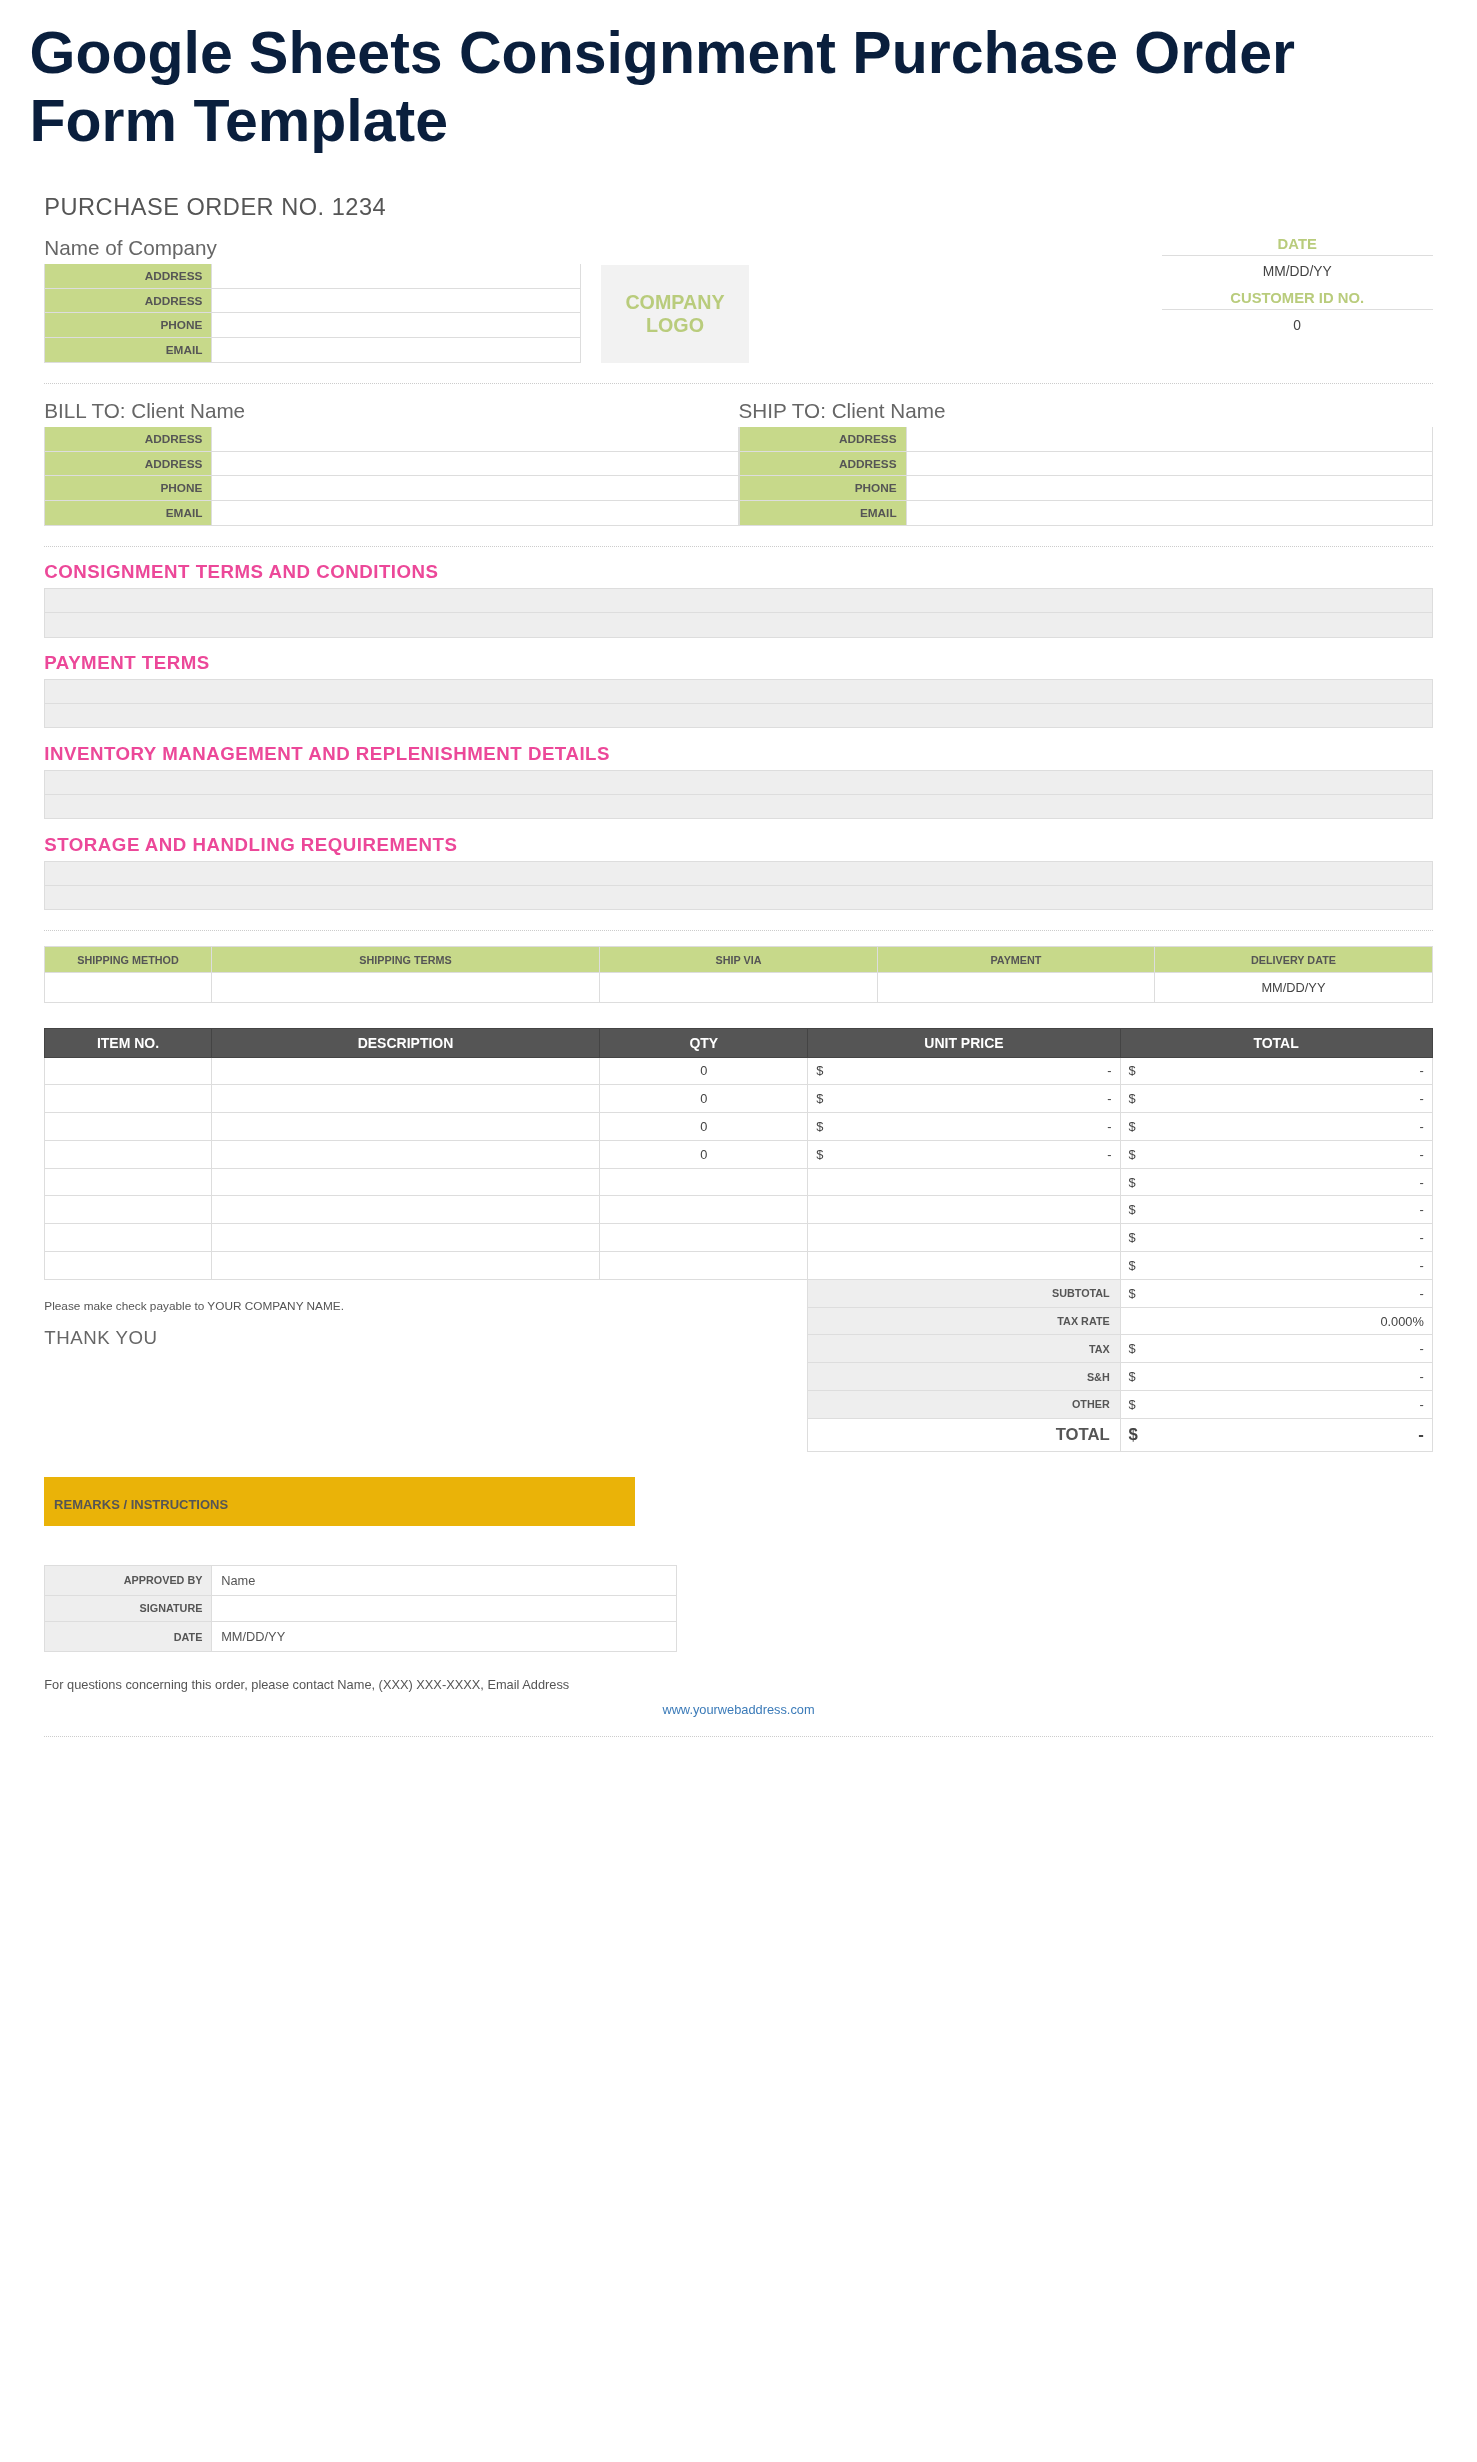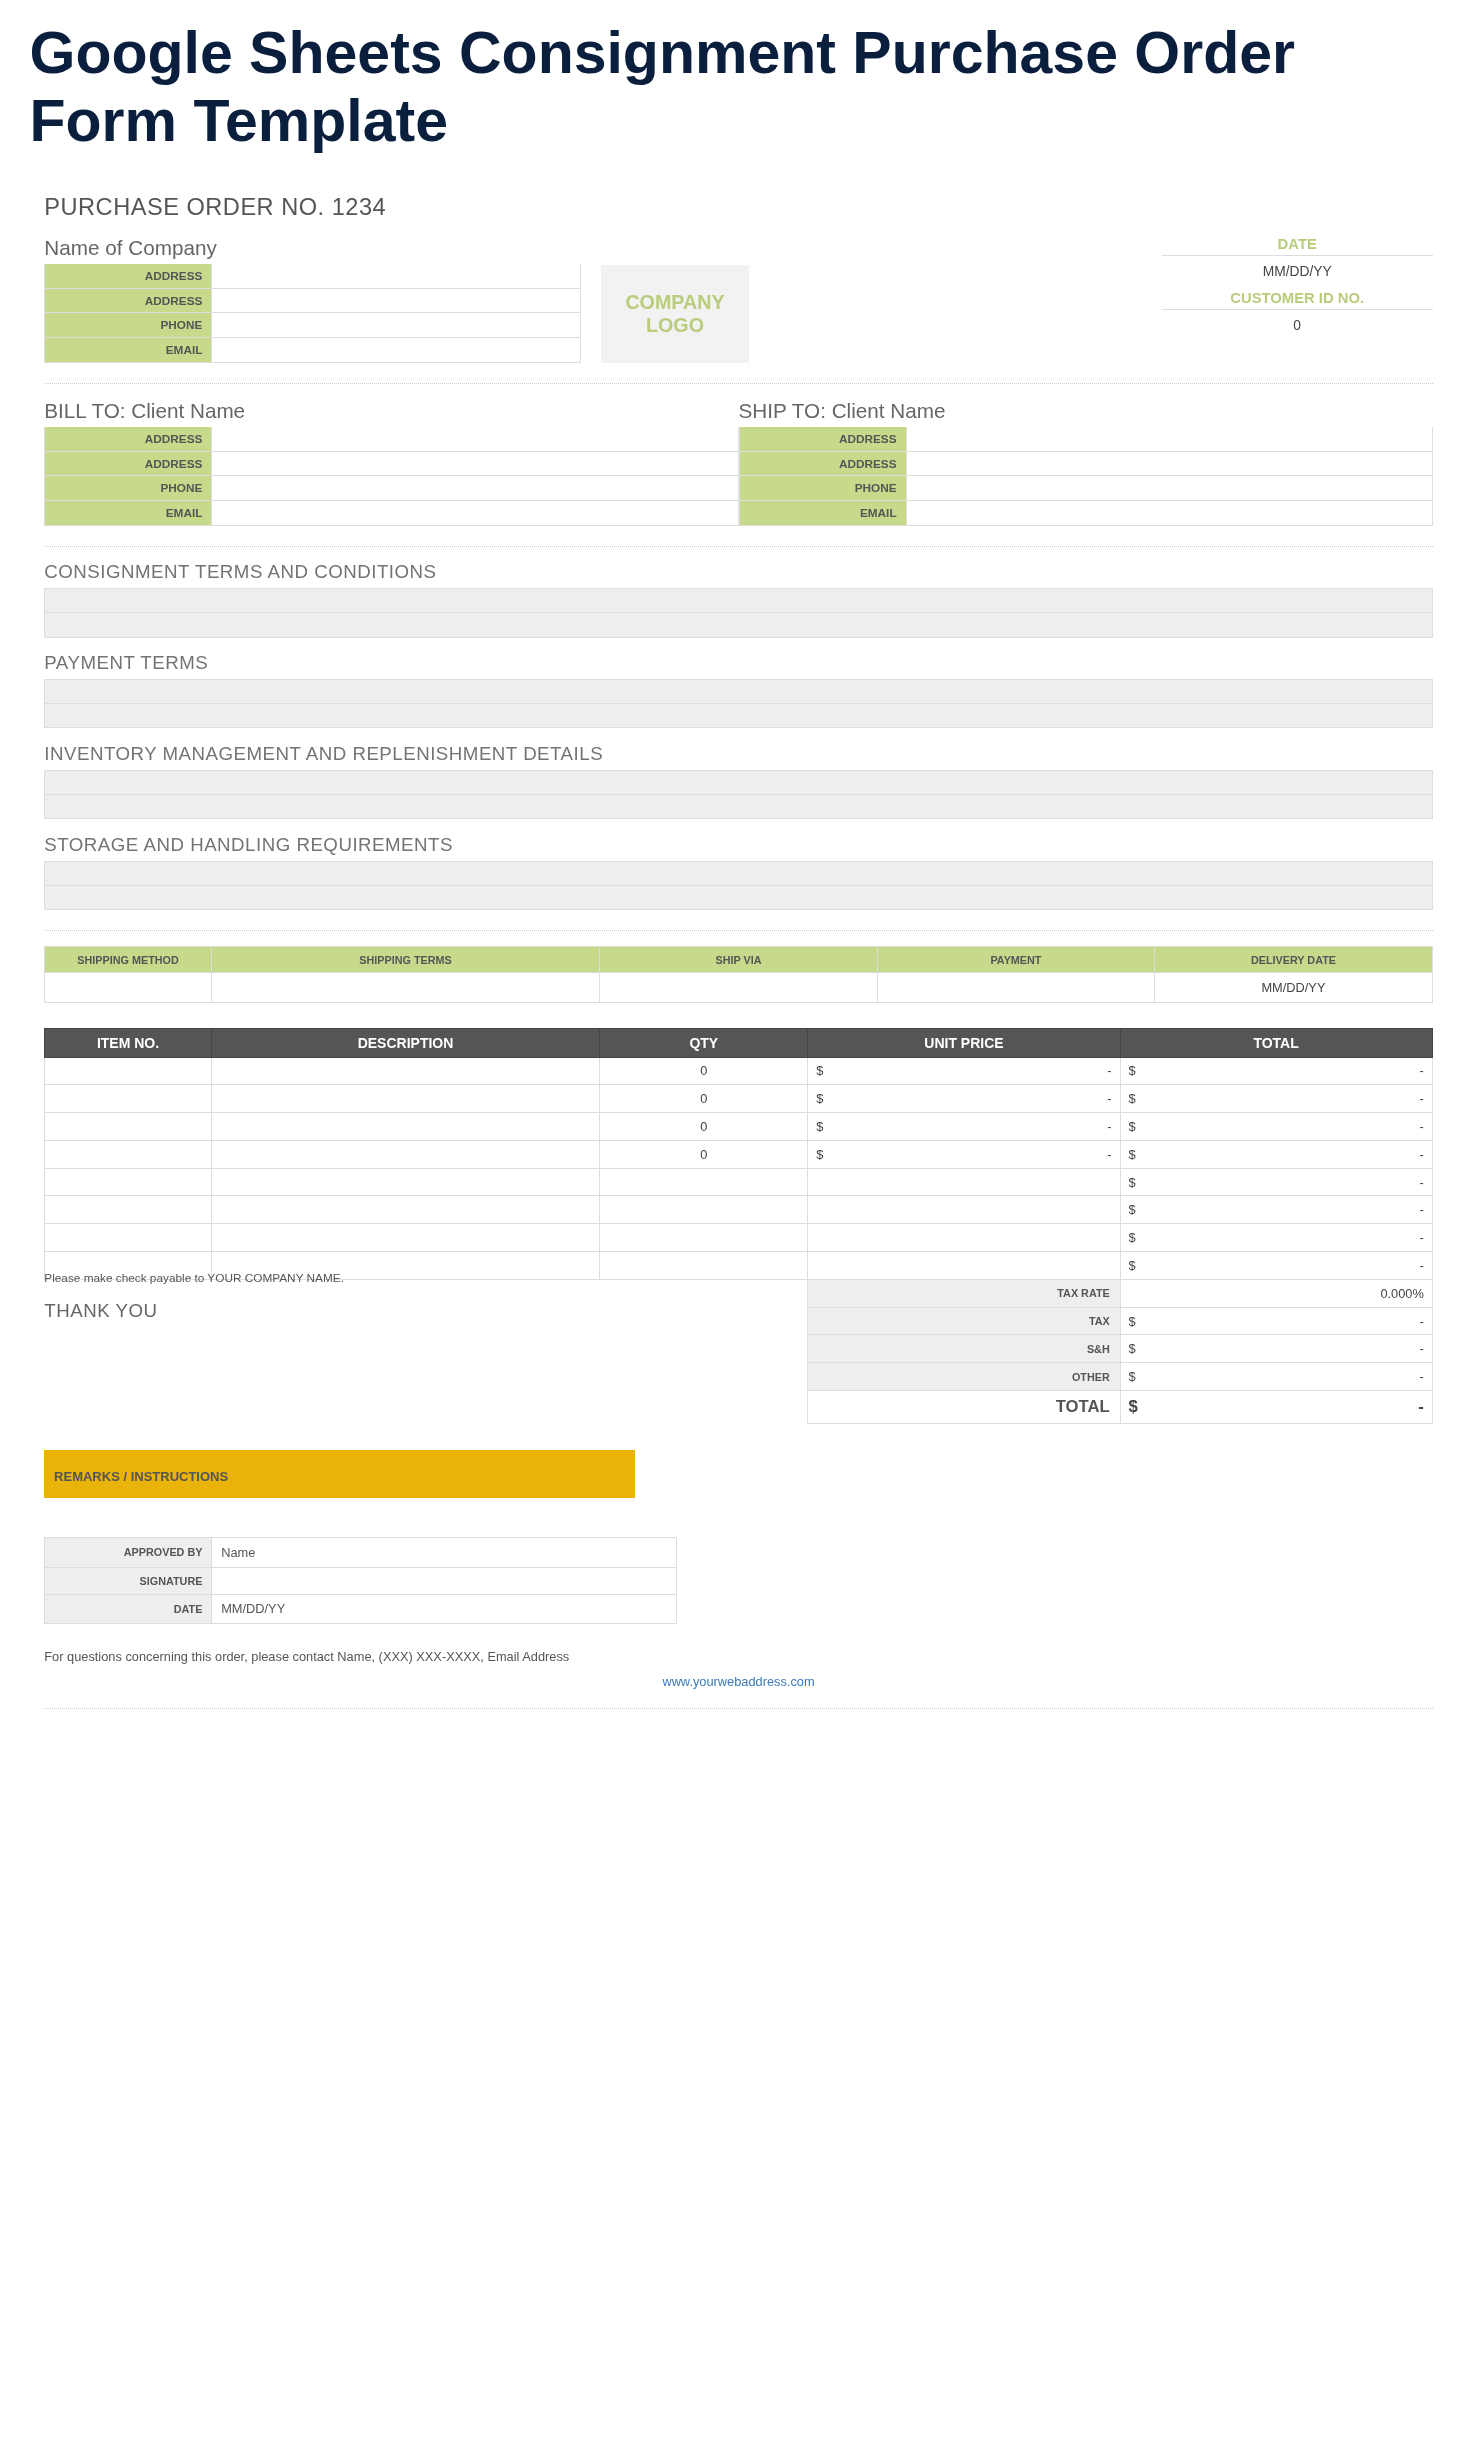--- a/index.html
+++ b/index.html
@@ -87,22 +87,22 @@
   .dotted-divider {
     border: none;
     border-top: 1.5px dotted #ccc;
     margin: 19.7px 0 14.8px 0;
   }
   .two-col { display: flex; gap: 0; }
   .two-col > div { flex: 1; }
   .two-col .label-cell { flex: 0 0 167px; }
   .section-title {
     font-size: 18.7px;
-    color: #737373;
-    font-weight: 400;
+    color: #ec4899;
+    font-weight: 700;
     letter-spacing: 0.5px;
     margin: 14.8px 0 4.9px 0;
   }
   .grey-box-group .grey-row {
     background: #eee;
     border: 0.5px solid #ddd;
     border-top: none;
     height: 24.6px;
   }
   .grey-box-group .grey-row:first-child { border-top: 0.5px solid #ddd; }
@@ -458,20 +458,28 @@
           </td>
           <td class="money">
             <span class="cur">$</span>
             <span class="val">-</span>
           </td>
         </tr>
       </tbody>
     <tbody id="totals-body">
         <tr class="totals-row">
           <td class="noborder" colspan="3"></td>
+          <td class="tlabel">SUBTOTAL</td>
+          <td class="money">
+            <span class="cur">$</span>
+            <span class="val">-</span>
+          </td>
+        </tr>
+        <tr class="totals-row">
+          <td class="noborder" colspan="3"></td>
           <td class="tlabel">TAX RATE</td>
           <td class="money">
             <span class="cur"></span>
             <span class="val">0.000%</span>
           </td>
         </tr>
         <tr class="totals-row">
           <td class="noborder" colspan="3"></td>
           <td class="tlabel">TAX</td>
           <td class="money">

